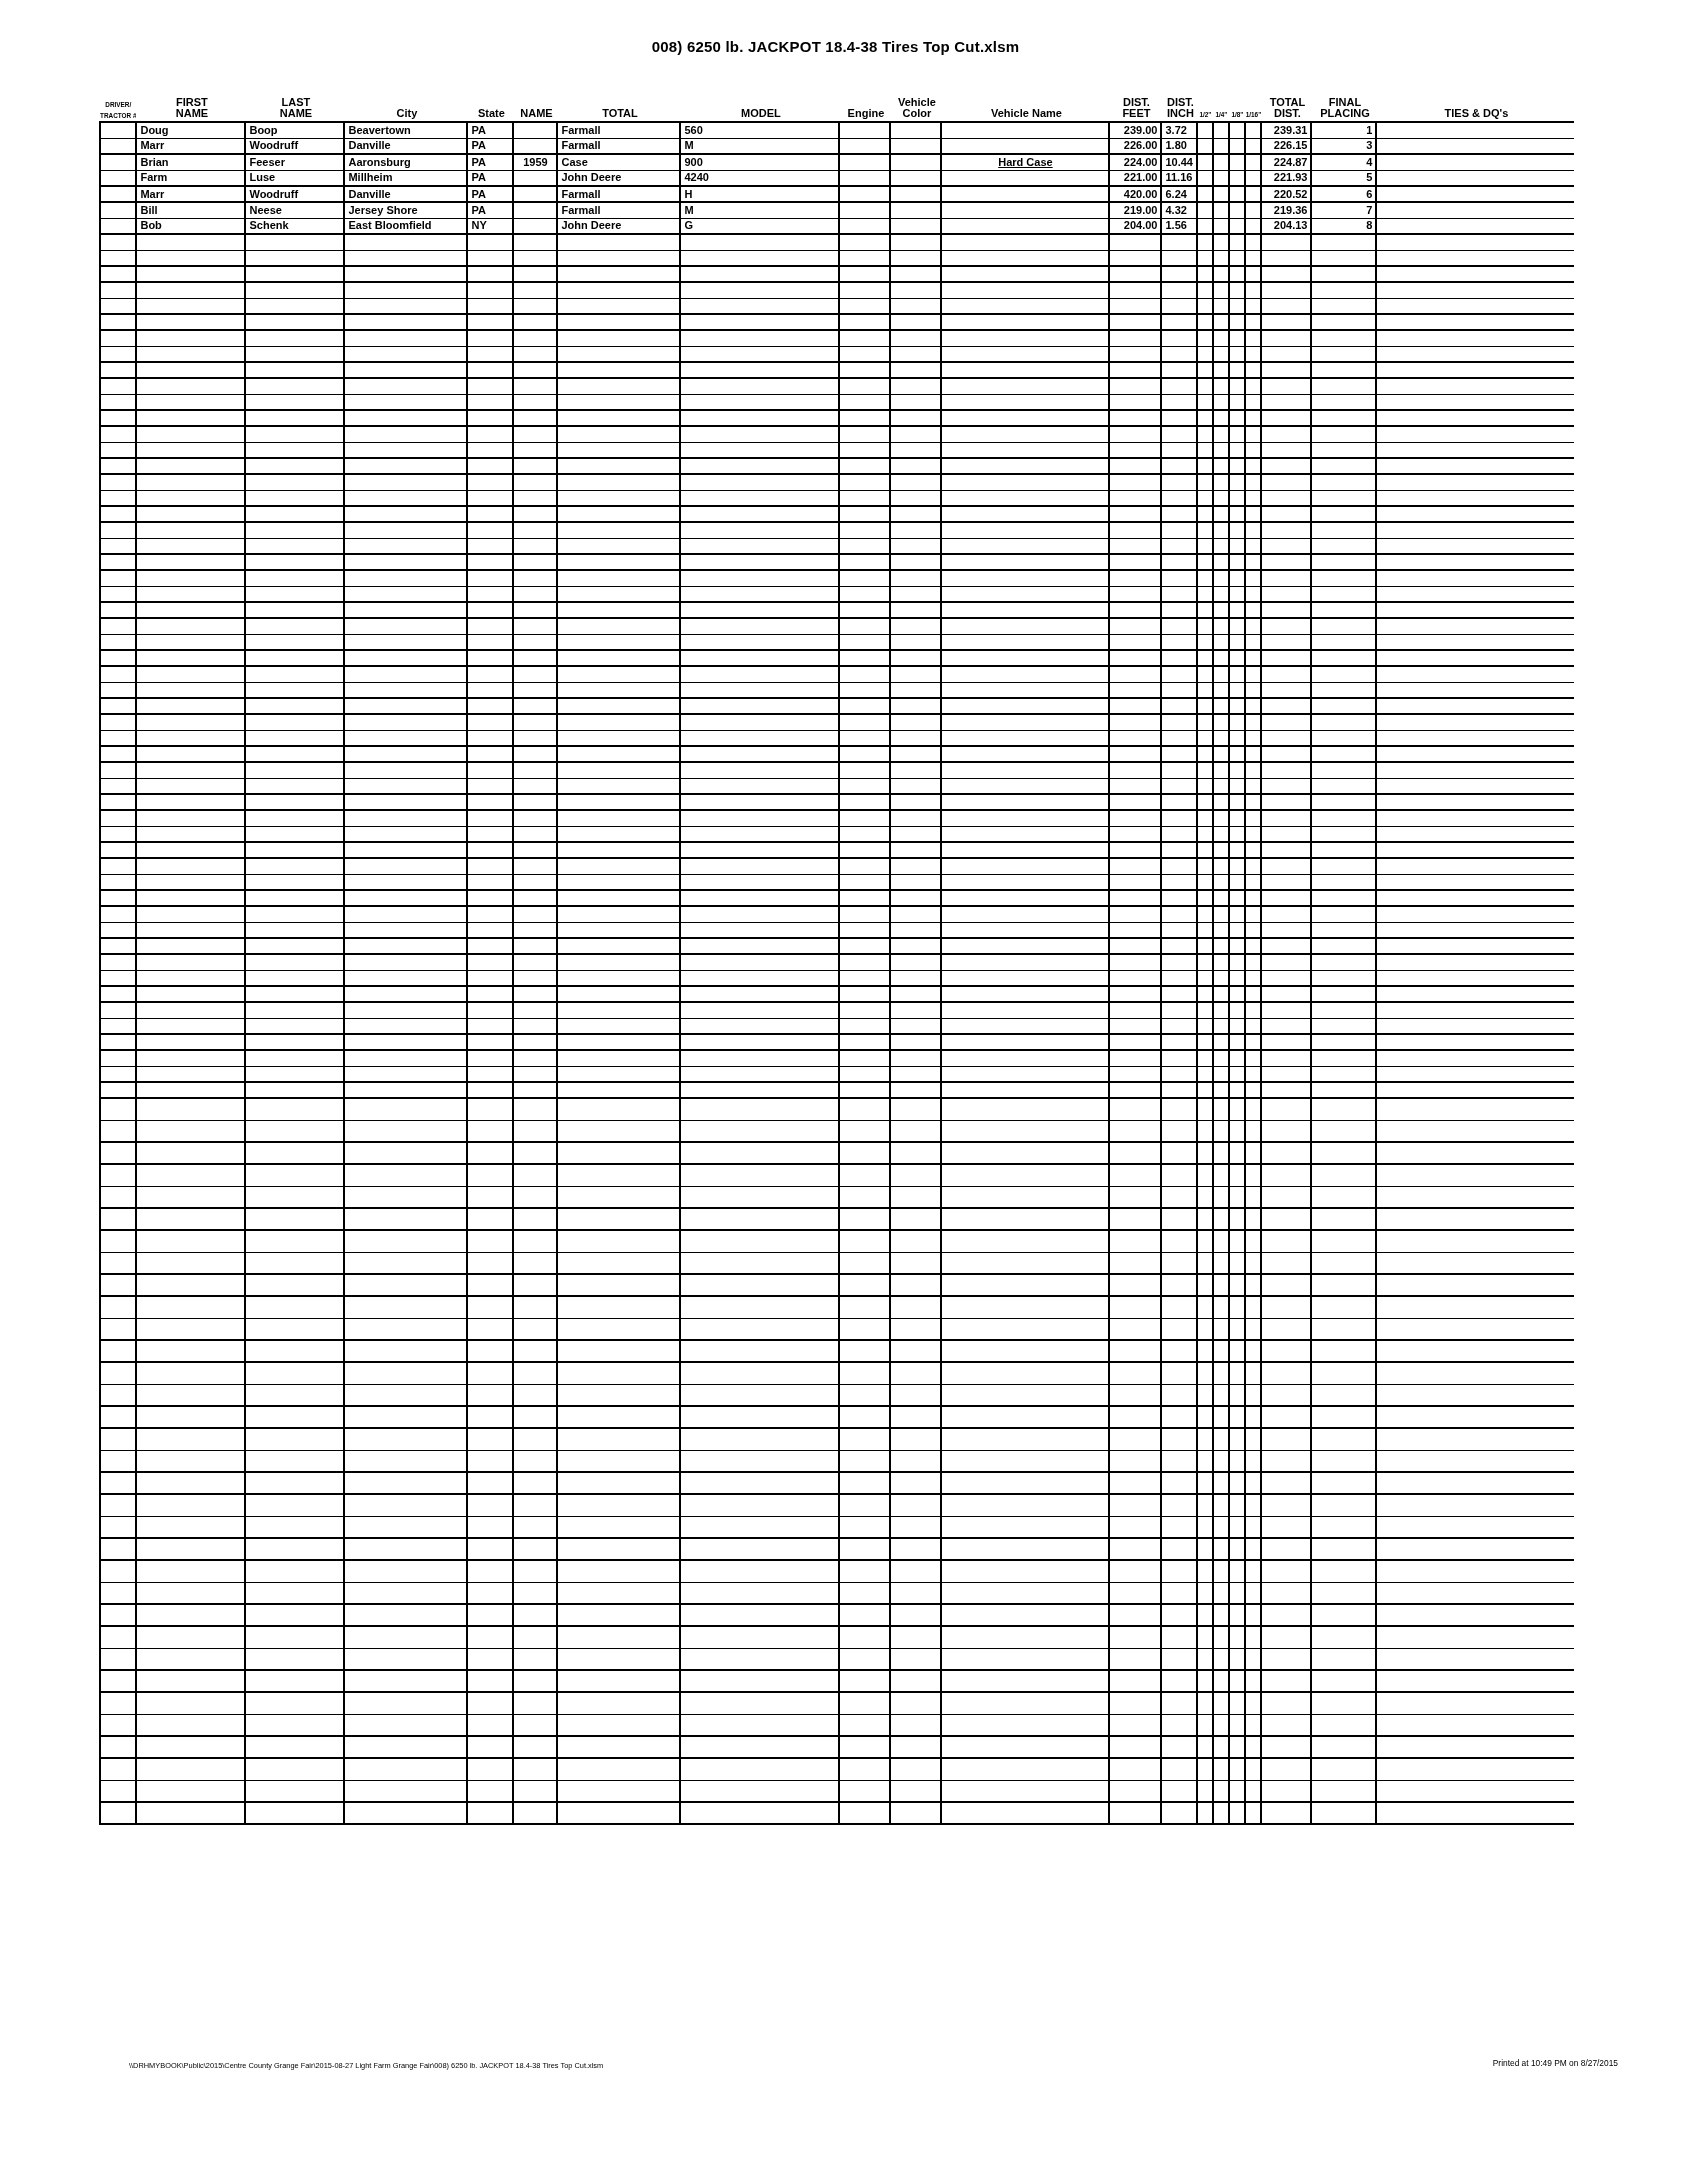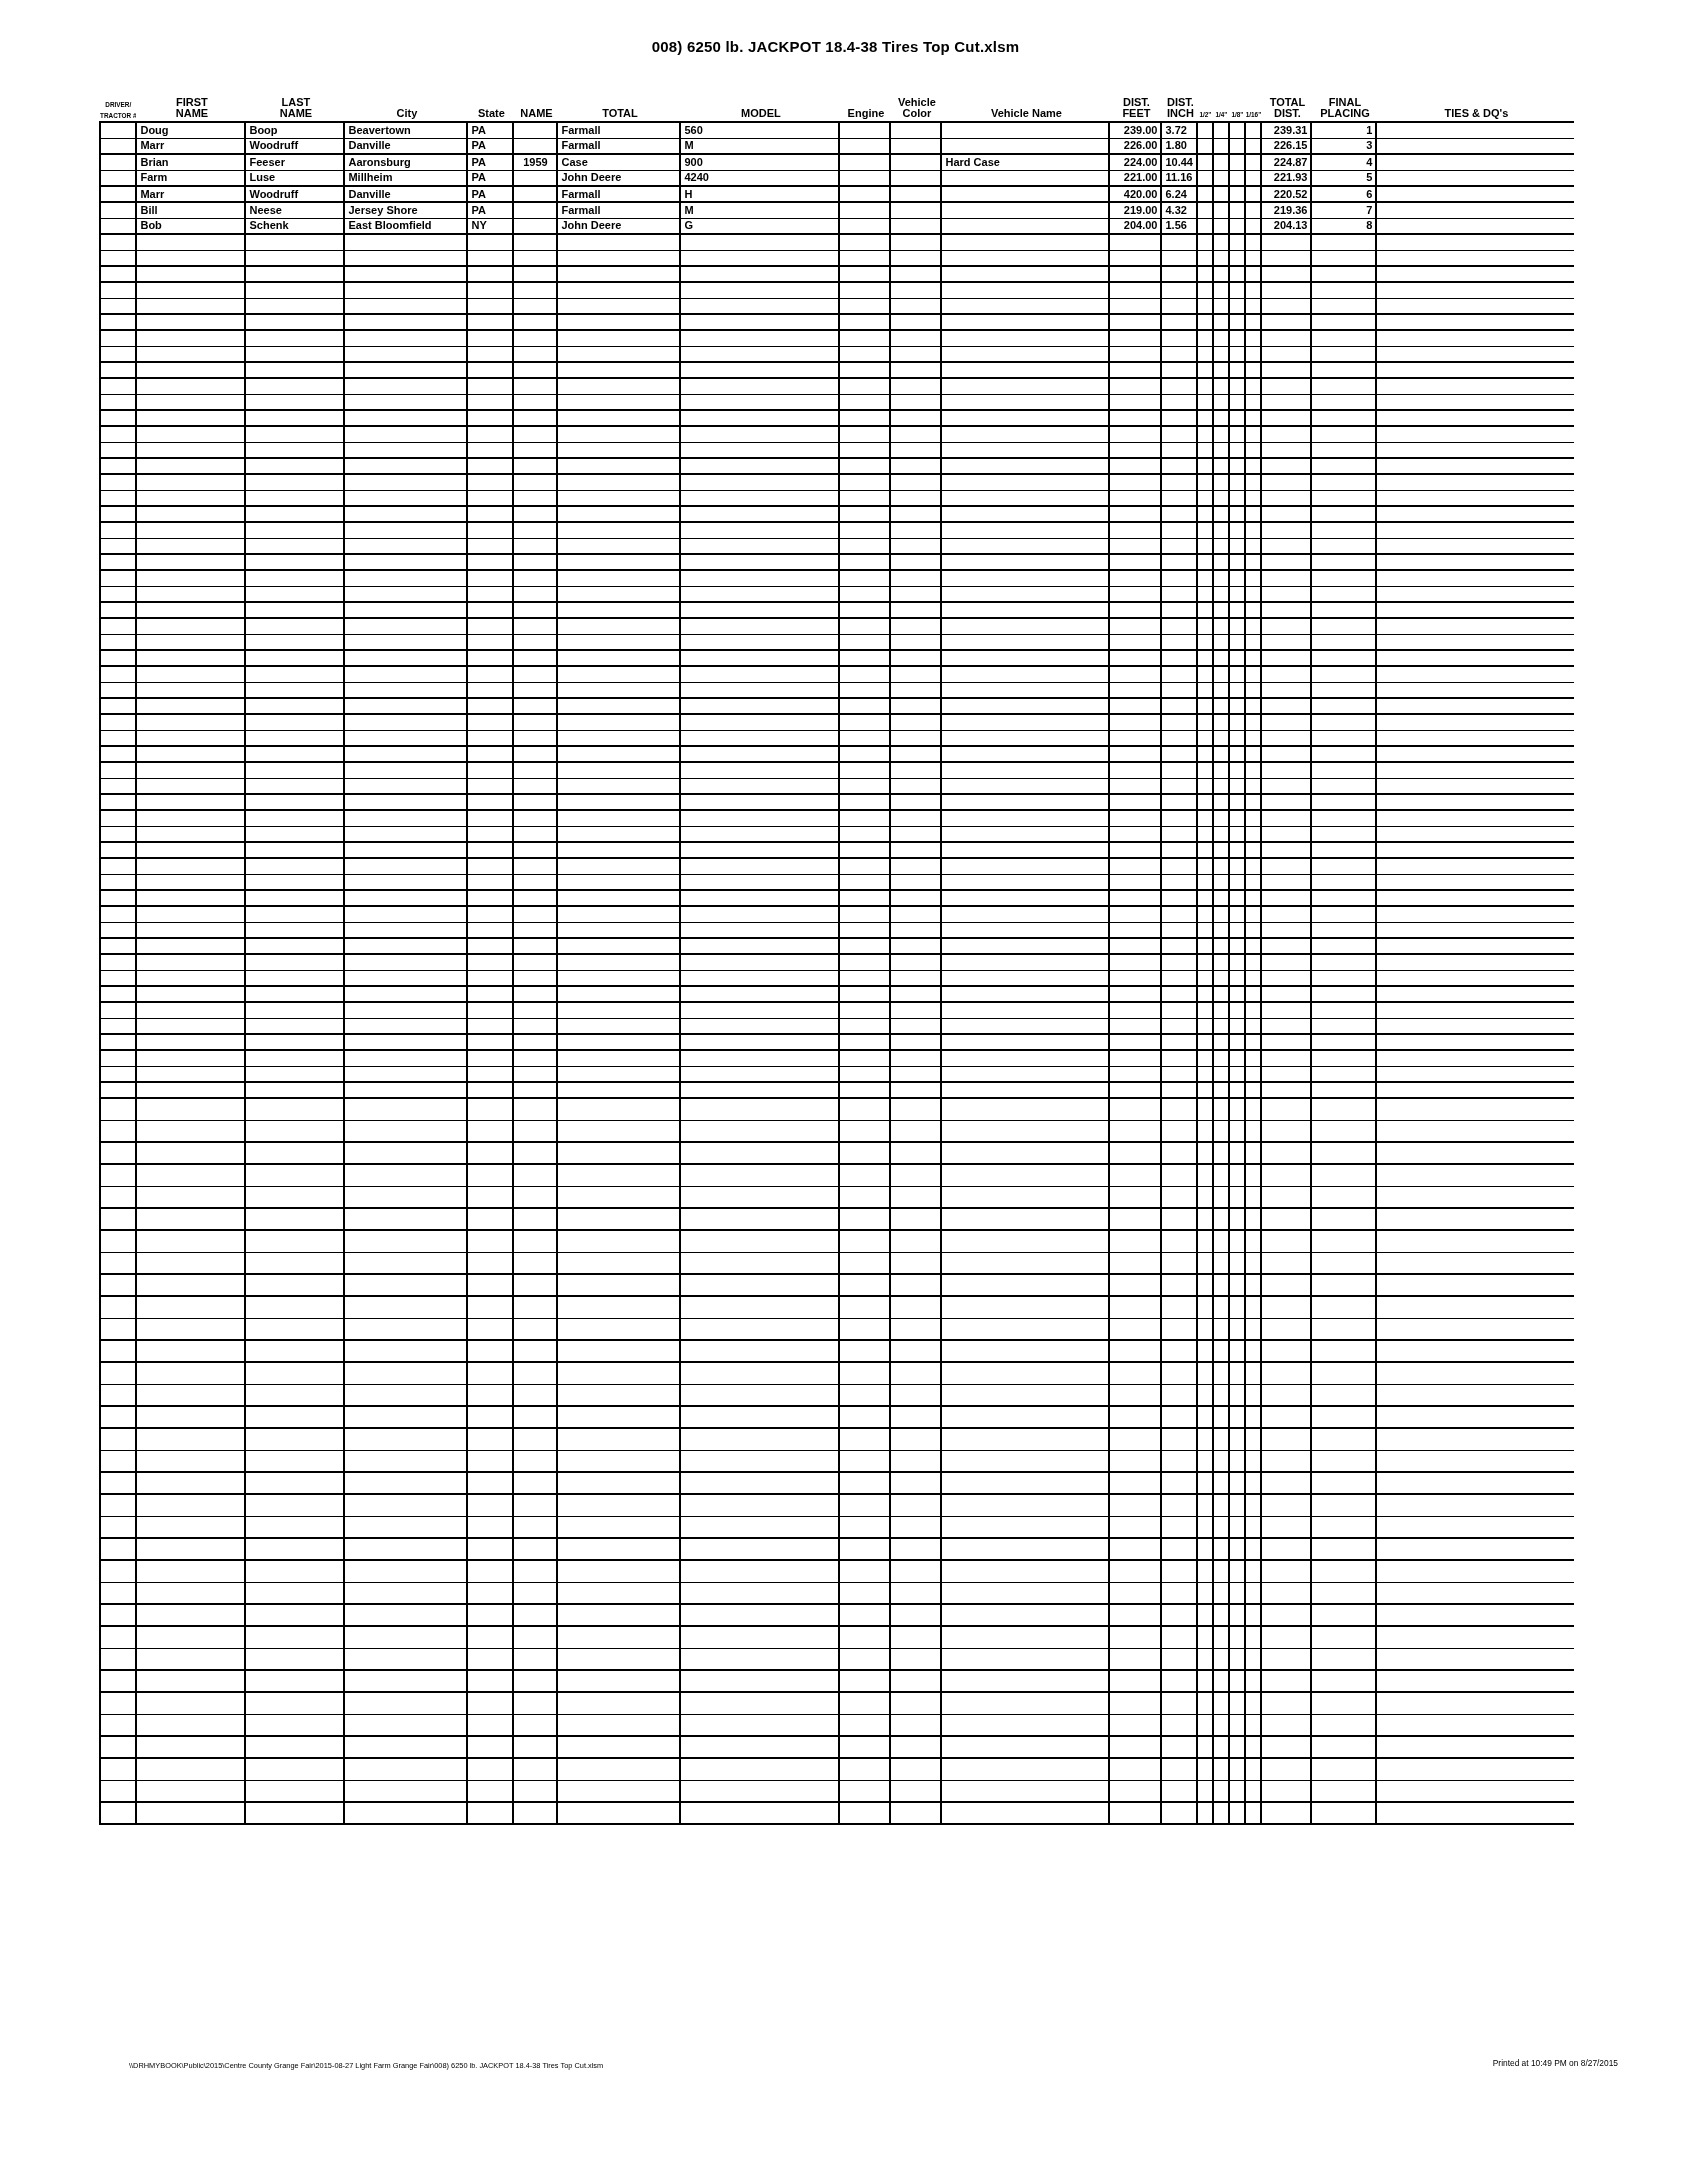--- a/index.html
+++ b/index.html
@@ -203,21 +203,21 @@
           <td style="text-align: left;"></td>
           <td style="text-align: left;">Brian</td>
           <td style="text-align: left;">Feeser</td>
           <td style="text-align: left;">Aaronsburg</td>
           <td style="text-align: left;">PA</td>
           <td style="text-align: center;">1959</td>
           <td style="text-align: left;">Case</td>
           <td style="text-align: left;">900</td>
           <td style="text-align: left;"></td>
           <td style="text-align: center;"></td>
-          <td style="text-align: left;">Hard Case</td>
+          <td style="text-align: center; text-decoration: underline;">Hard Case</td>
           <td style="text-align: right;">224.00</td>
           <td style="text-align: left;">10.44</td>
           <td style="text-align: center;"></td>
           <td style="text-align: center;"></td>
           <td style="text-align: center;"></td>
           <td style="text-align: center;"></td>
           <td style="text-align: right;">224.87</td>
           <td style="text-align: right;">4</td>
           <td style="text-align: left;"></td>
         </tr>

